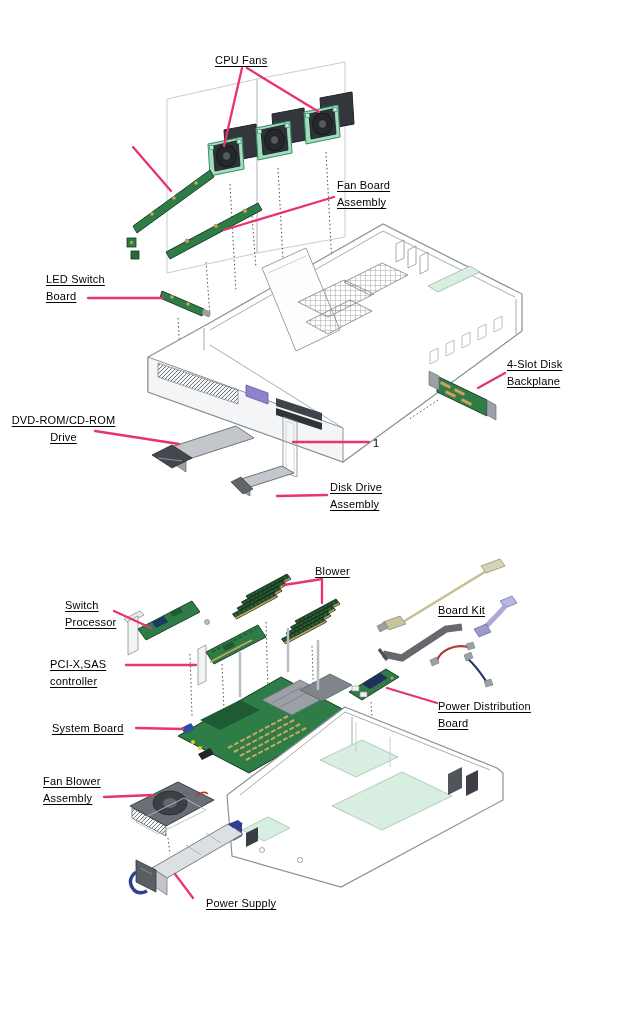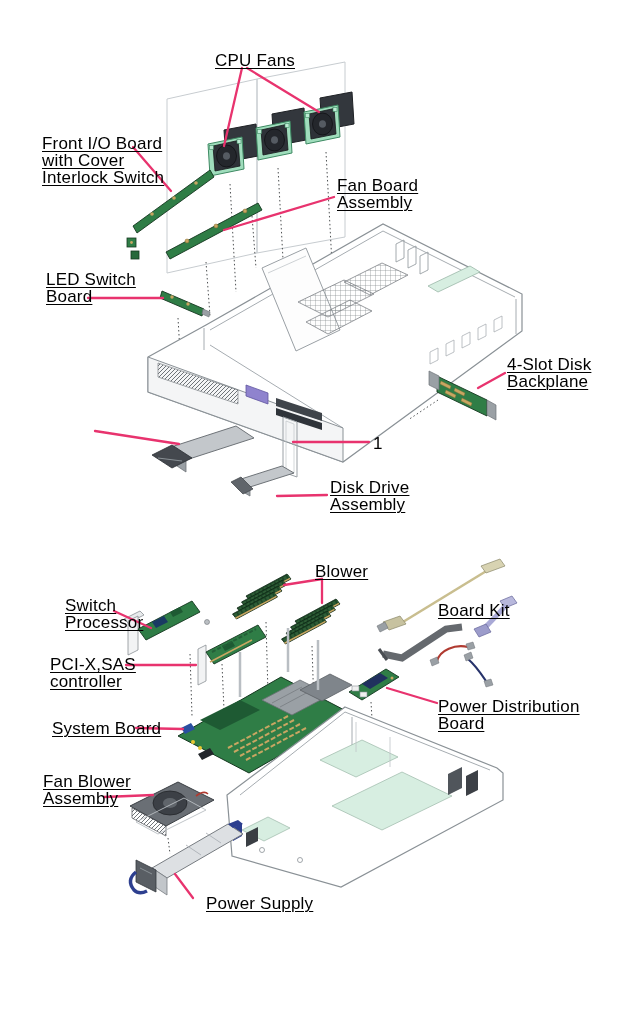--- a/index.html
+++ b/index.html
@@ -2,21 +2,21 @@
 <html><head>
 <meta charset="utf-8">
 <style>
   html,body{margin:0;padding:0;background:#ffffff;}
   #stage{
     position:relative;width:626px;height:1009px;background:#fff;
     font-family:"Liberation Sans","DejaVu Sans",sans-serif;overflow:hidden;
   }
   #art{position:absolute;left:0;top:0;}
   .callout{
-    position:absolute;color:#000;font-size:17px;line-height:17px;
+    position:absolute;color:#000;font-size:11px;line-height:17px;
     letter-spacing:.2px;white-space:nowrap;
   }
   .callout .ln{
     display:block;
     text-decoration:underline;
     text-underline-offset:2px;
     text-decoration-thickness:1px;
   }
   .callout.plain .ln{text-decoration:none;}
   .callout.center{text-align:center;white-space:normal;width:127px;}
@@ -312,41 +312,40 @@
     <line x1="136" y1="728" x2="183" y2="729"></line>
     <line x1="104" y1="797" x2="153" y2="795"></line>
     <line x1="193" y1="898" x2="175" y2="874"></line>
   </g>
 </svg>
 
 <div class="callout" style="left:215px;top:52px">
   <span class="ln">CPU Fans</span>
 </div>
 
-<div class="callout" style="left:42px;top:135px">
-  <span class="ln">Front I/O Board</span>
-  <span class="ln">with Cover</span>
-  <span class="ln">Interlock Switch</span>
-</div>
 
 <div class="callout" style="left:337px;top:177px">
   <span class="ln">Fan Board</span>
   <span class="ln">Assembly</span>
 </div>
 
 <div class="callout" style="left:46px;top:271px">
   <span class="ln">LED Switch</span>
   <span class="ln">Board</span>
 </div>
 
 <div class="callout" style="left:507px;top:356px">
   <span class="ln">4-Slot Disk</span>
   <span class="ln">Backplane</span>
 </div>
 
+<div class="callout center" style="left:0px;top:412px">
+  <span class="ln">DVD-ROM/CD-ROM</span>
+  <span class="ln">Drive</span>
+</div>
 
 <div class="callout plain" style="left:373px;top:435px">
   <span class="ln">1</span>
 </div>
 
 <div class="callout" style="left:330px;top:479px">
   <span class="ln">Disk Drive</span>
   <span class="ln">Assembly</span>
 </div>
 

